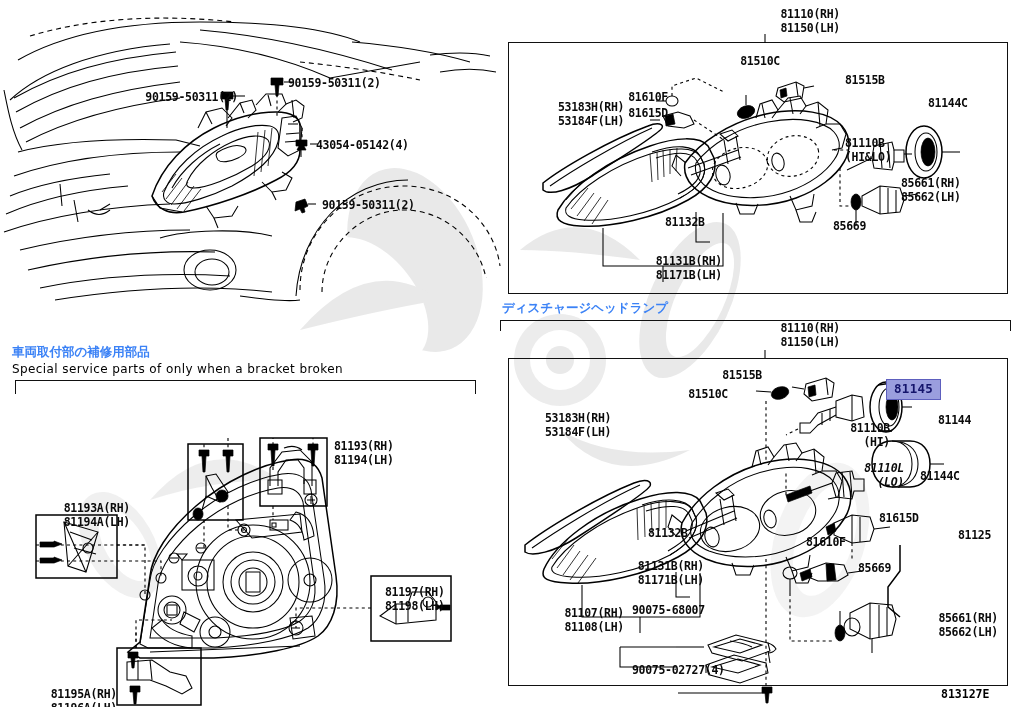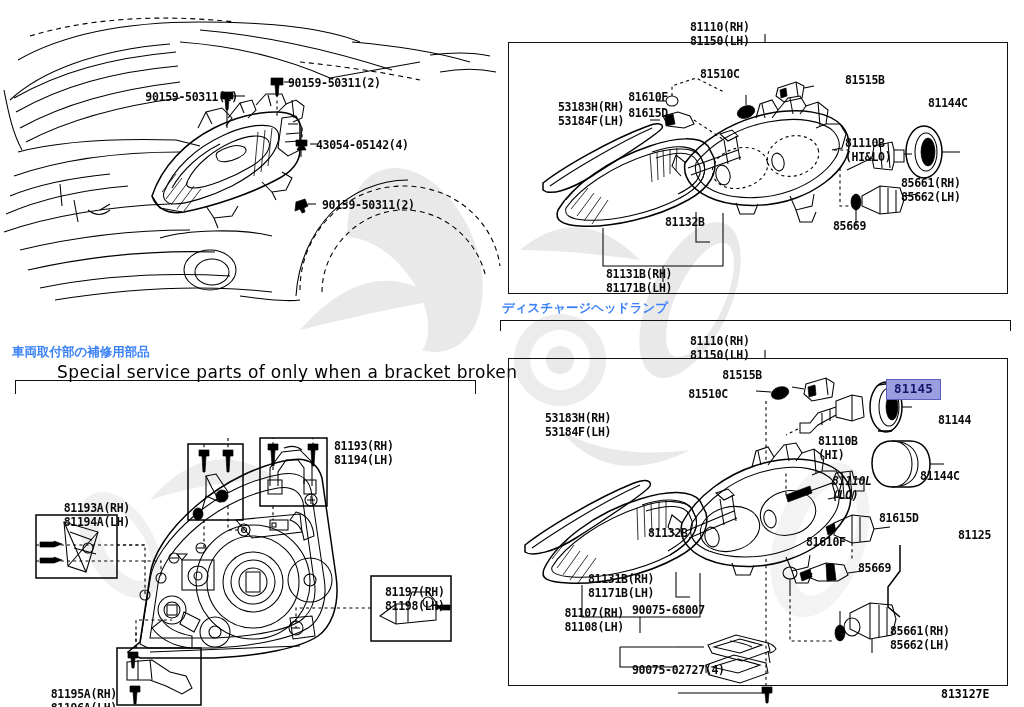--- a/index.html
+++ b/index.html
@@ -6,26 +6,26 @@
   body{width:1024px;height:707px;position:relative;overflow:hidden;
        font-family:"DejaVu Sans","Liberation Sans",sans-serif;color:#000;}
 
   #sheet{position:absolute;inset:0;width:1024px;height:707px;}
 
   
   .lbl{position:absolute;font-family:"DejaVu Sans Mono","Liberation Mono",monospace;
        font-size:11.5px;font-weight:bold;letter-spacing:-.3px;white-space:pre;
        line-height:13.5px;color:#0a0a0a;}
   .lbl.r{text-align:right;}
-  .lbl.c{text-align:left;margin-top:13px;}
+  .lbl.c{text-align:right;}
 
   .jp{position:absolute;font-family:"DejaVu Sans","Liberation Sans",sans-serif;
       font-size:12.5px;font-weight:bold;white-space:pre;color:#3b82f6;}
   .en{position:absolute;font-family:"DejaVu Sans","Liberation Sans",sans-serif;
-      font-size:17px;white-space:pre;color:#000;letter-spacing:.4px;margin-left:45px;}
+      font-size:12px;white-space:pre;color:#000;letter-spacing:.4px;}
 
   
   .frame{position:absolute;border:1.6px solid #111;box-sizing:border-box;background:transparent;}
 
   
   .bracket{position:absolute;box-sizing:border-box;border-top:1.6px solid #111;
            border-left:1.6px solid #111;border-right:1.6px solid #111;}
 
   .diagid{position:absolute;font-family:"DejaVu Sans Mono","Liberation Mono",monospace;
           font-size:11.5px;font-weight:bold;}

